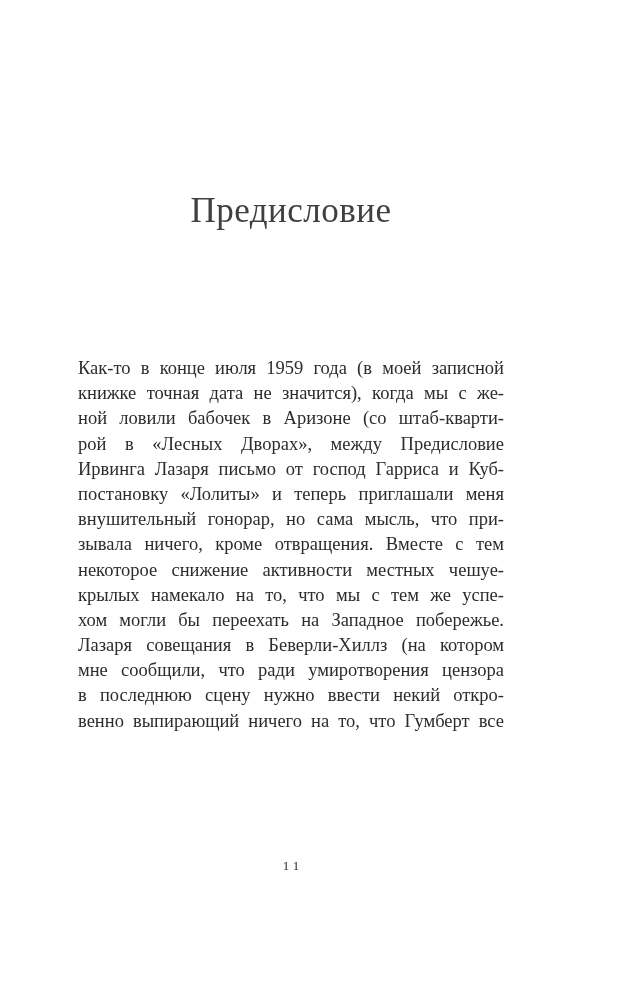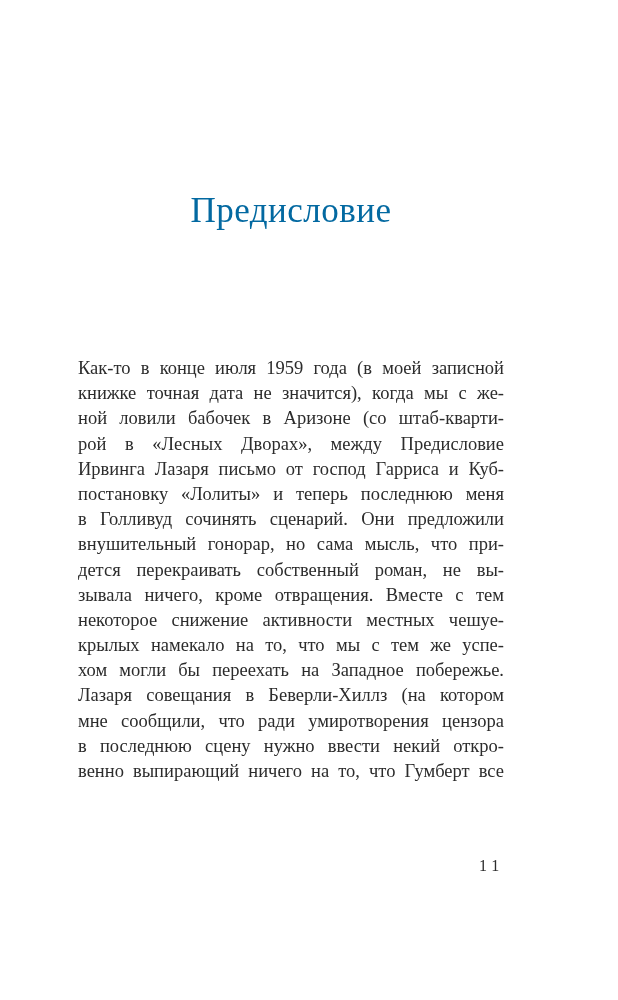--- a/index.html
+++ b/index.html
@@ -19,21 +19,21 @@
   .chapter-title {
     position: absolute;
     left: 78px;
     top: 192px;
     width: 426px;
     text-align: center;
     font-size: 35px;
     line-height: 38px;
     letter-spacing: 0.5px;
     font-weight: 400;
-    color: #0369a1;
+    color: #404040;
     font-family: Liberation Serif, serif;
   }
   .body-text {
     position: absolute;
     left: 78px;
     top: 356px;
     width: 426px;
     font-size: 18.5px;
     line-height: 25.2px;
     color: #2c2c2c;
@@ -44,45 +44,43 @@
     text-justify: inter-word;
     white-space: normal;
     height: 25.2px;
     overflow: visible;
   }
   .page-number {
     position: absolute;
     left: 78px;
     top: 858px;
     width: 426px;
-    text-align: right;
-    font-size: 16px;
+    text-align: center;
+    font-size: 13px;
     line-height: 16px;
     letter-spacing: 0.3em;
     text-indent: 0.3em;
     color: #2c2c2c;
   }
 </style>
 </head>
 <body>
 
 <div class="page">
 
   <div class="chapter-title">Предисловие</div>
 
   <div class="body-text">
     <div class="body-line">Как-то в конце июля 1959 года (в моей записной</div>
     <div class="body-line">книжке точная дата не значится), когда мы с же-</div>
     <div class="body-line">ной ловили бабочек в Аризоне (со штаб-кварти-</div>
     <div class="body-line">рой в «Лесных Дворах», между Предисловие</div>
     <div class="body-line">Ирвинга Лазаря письмо от господ Гарриса и Куб-</div>
-    <div class="body-line">постановку «Лолиты» и теперь последнюю меня</div>
-    <div class="body-line">в Голливуд сочинять сценарий. Они предложили</div>
+    <div class="body-line">постановку «Лолиты» и теперь приглашали меня</div>
     <div class="body-line">внушительный гонорар, но сама мысль, что при-</div>
-    <div class="body-line">дется перекраивать собственный роман, не вы-</div>
     <div class="body-line">зывала ничего, кроме отвращения. Вместе с тем</div>
     <div class="body-line">некоторое снижение активности местных чешуе-</div>
     <div class="body-line">крылых намекало на то, что мы с тем же успе-</div>
     <div class="body-line">хом могли бы переехать на Западное побережье.</div>
     <div class="body-line">Лазаря совещания в Беверли-Хиллз (на котором</div>
     <div class="body-line">мне сообщили, что ради умиротворения цензора</div>
     <div class="body-line">в последнюю сцену нужно ввести некий откро-</div>
     <div class="body-line">венно выпирающий ничего на то, что Гумберт все</div>
   </div>
 

